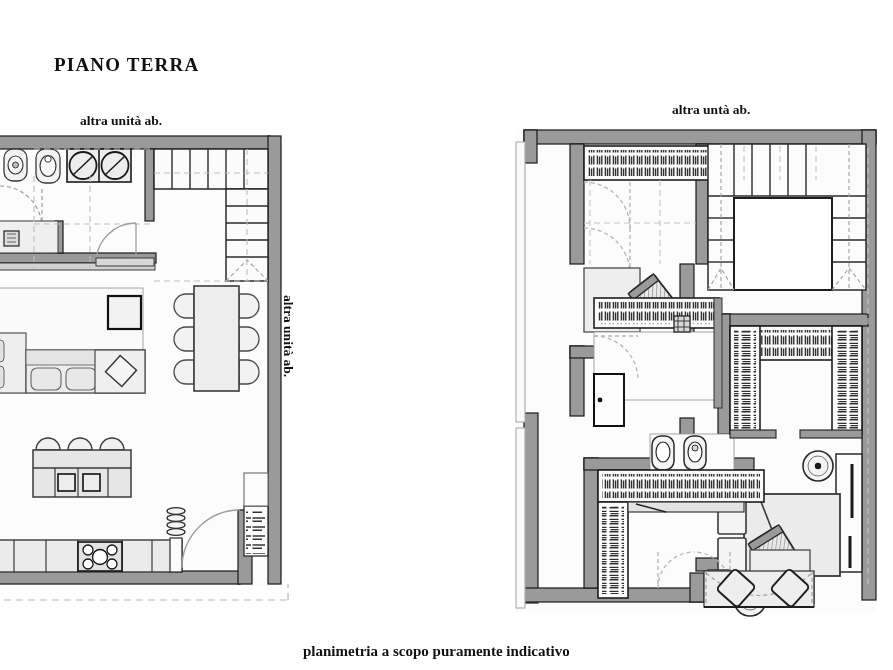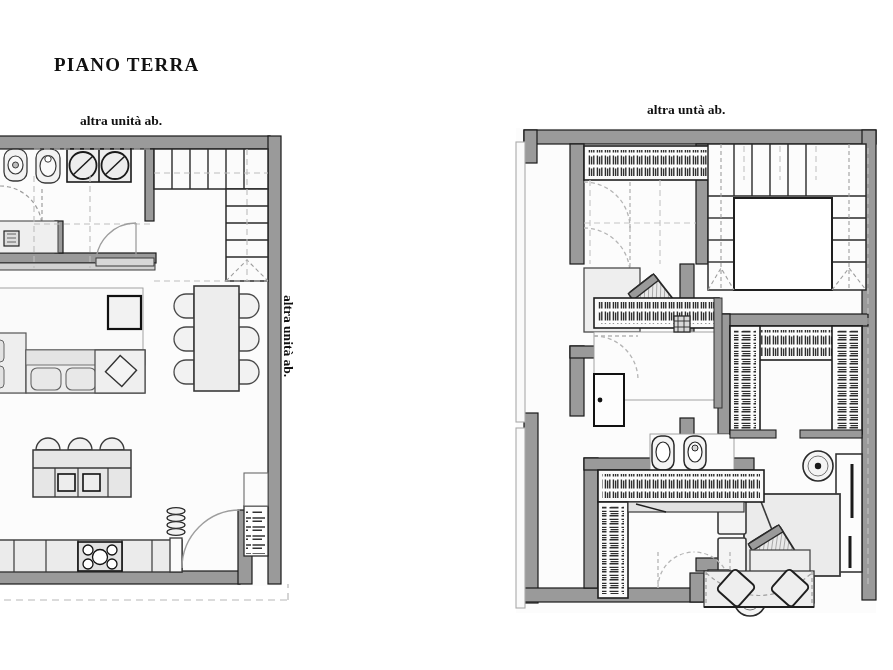--- a/index.html
+++ b/index.html
@@ -12,21 +12,21 @@
     font-family:"Liberation Serif",serif;color:#111;white-space:nowrap;
   }
   #title-left{left:54px;top:27px;margin-top:27px;}
   #title-right{left:635px;top:19px;}
 
   .note{
     position:absolute;font-weight:bold;font-size:13.5px;
     font-family:"Liberation Serif",serif;color:#111;white-space:nowrap;
   }
   #note-left{left:80px;top:113px;}
-  #note-right{left:647px;top:102px;}
+  #note-right{left:672px;top:102px;}
   #note-vert{left:296px;top:295px;transform-origin:left top;
              transform:rotate(90deg);}
   #caption{position:absolute;left:303px;top:643px;font-weight:bold;
            font-size:15px;white-space:nowrap;
            font-family:"Liberation Serif",serif;}
 
   svg{display:block;position:absolute;left:0;top:0;}
   .svg-wrap{position:absolute;}
   #svg-left{left:0px;top:128px;}
   #svg-right{left:500px;top:118px;}
@@ -35,20 +35,21 @@
 <body>
 
 <div class="plan-root">
 
   <div class="title" id="title-left">PIANO TERRA</div>
 
   <div class="note" id="note-left">altra unità ab.</div>
   <div class="note" id="note-right">altra untà ab.</div>
   <div class="note" id="note-vert">altra unità ab.</div>
 
+  <div id="caption">planimetria a scopo puramente indicativo</div>
 
   <div class="svg-wrap" id="svg-left">
   <svg width="300" height="480" viewBox="0 0 300 480" xmlns="http://www.w3.org/2000/svg">
     <defs>
       <pattern id="hang1" width="7" height="10" patternUnits="userSpaceOnUse">
         <rect width="7" height="10" fill="#fff"></rect>
         <path d="M1 1 L1 9 M3.2 2 L3.2 9 M5.2 1 L5.2 9" stroke="#333" stroke-width="1.3"></path>
       </pattern>
       <pattern id="shelf1" width="14" height="9" patternUnits="userSpaceOnUse">
         <rect width="14" height="9" fill="#fff"></rect>

